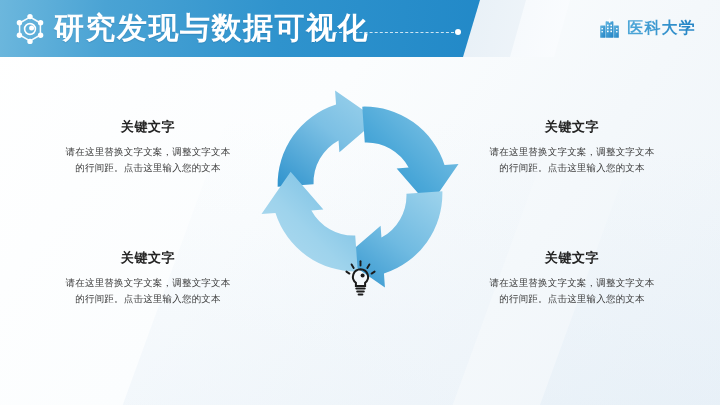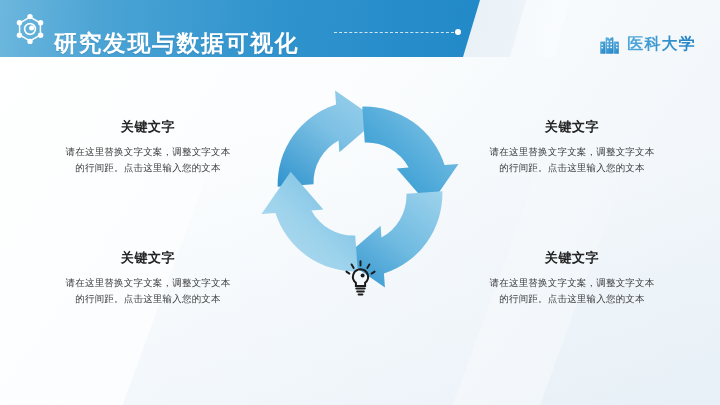--- a/index.html
+++ b/index.html
@@ -77,23 +77,23 @@
   }
 
   #brand-mark {
     position: absolute;
     left: 13px; top: 12px;
     width: 34px; height: 34px;
   }
 
   #slide-title {
     position: absolute;
-    left: 54px; top: 26px;
+    left: 54px; top: 11px;
     color: #ffffff;
-    font-size: 23px;
+    font-size: 30px;
     font-weight: bold;
     letter-spacing: 1.5px;
     line-height: 34px;
     white-space: nowrap;
     text-shadow: 0 1px 1px rgba(0,60,110,0.18);
   }
 
   #title-connector {
     position: absolute;
     left: 334px; top: 31px;
@@ -112,21 +112,20 @@
     border-radius: 50%;
     background: #ffffff;
   }
 
   #org-badge {
     position: absolute;
     right: 24px; top: 18px;
     display: flex;
     align-items: flex-end;
     gap: 7px;
-    margin-top: 16px;
   }
   #org-badge .org-icon {
     width: 21px; height: 21px;
     display: block;
   }
   #org-badge .org-name {
     font-size: 16px;
     font-weight: bold;
     letter-spacing: 1.2px;
     color: #2f8fcc;

